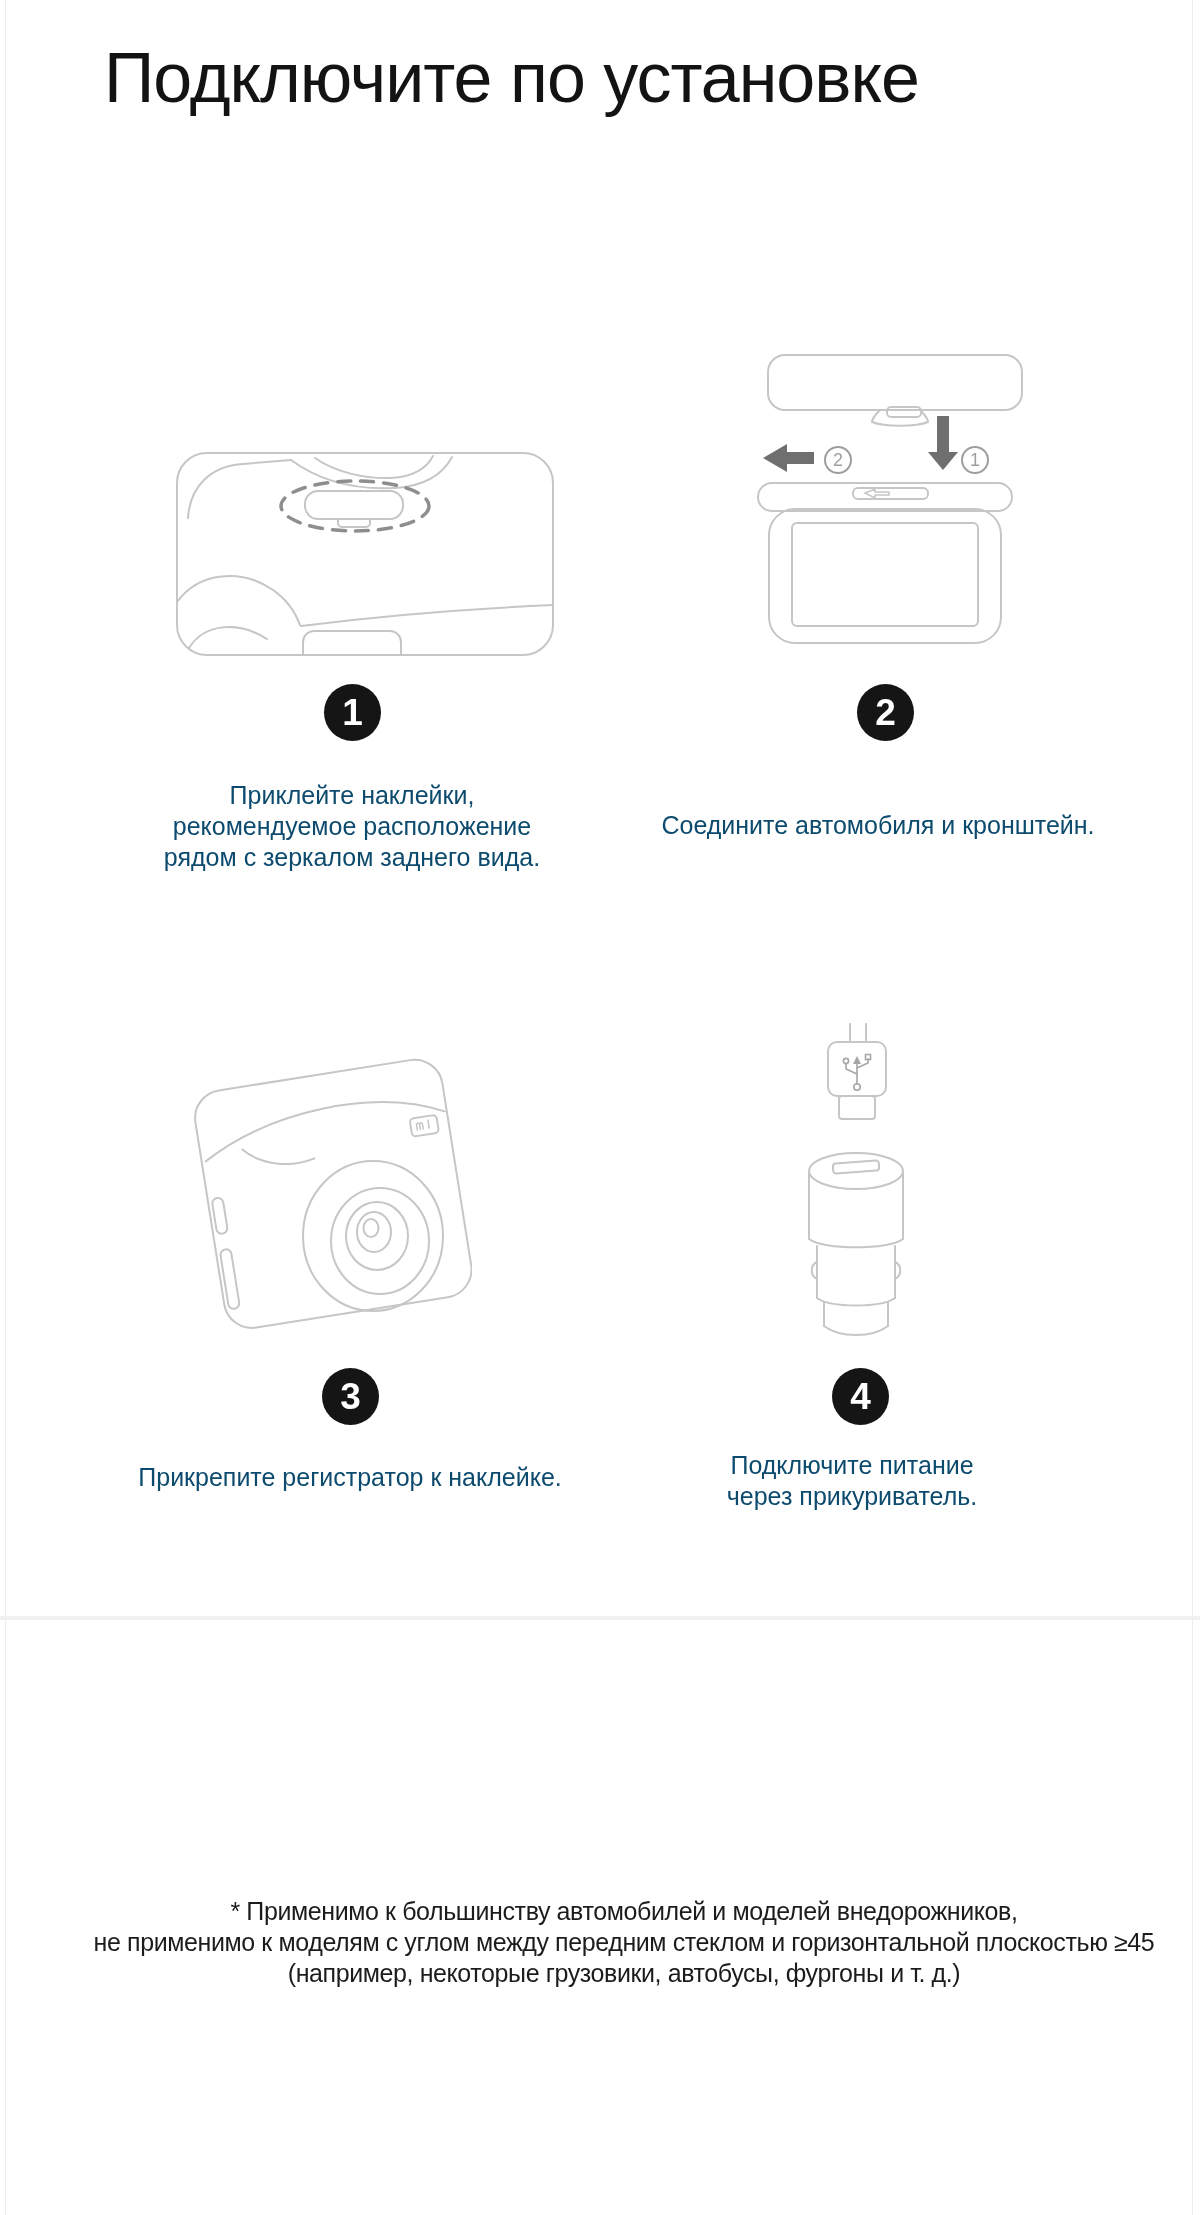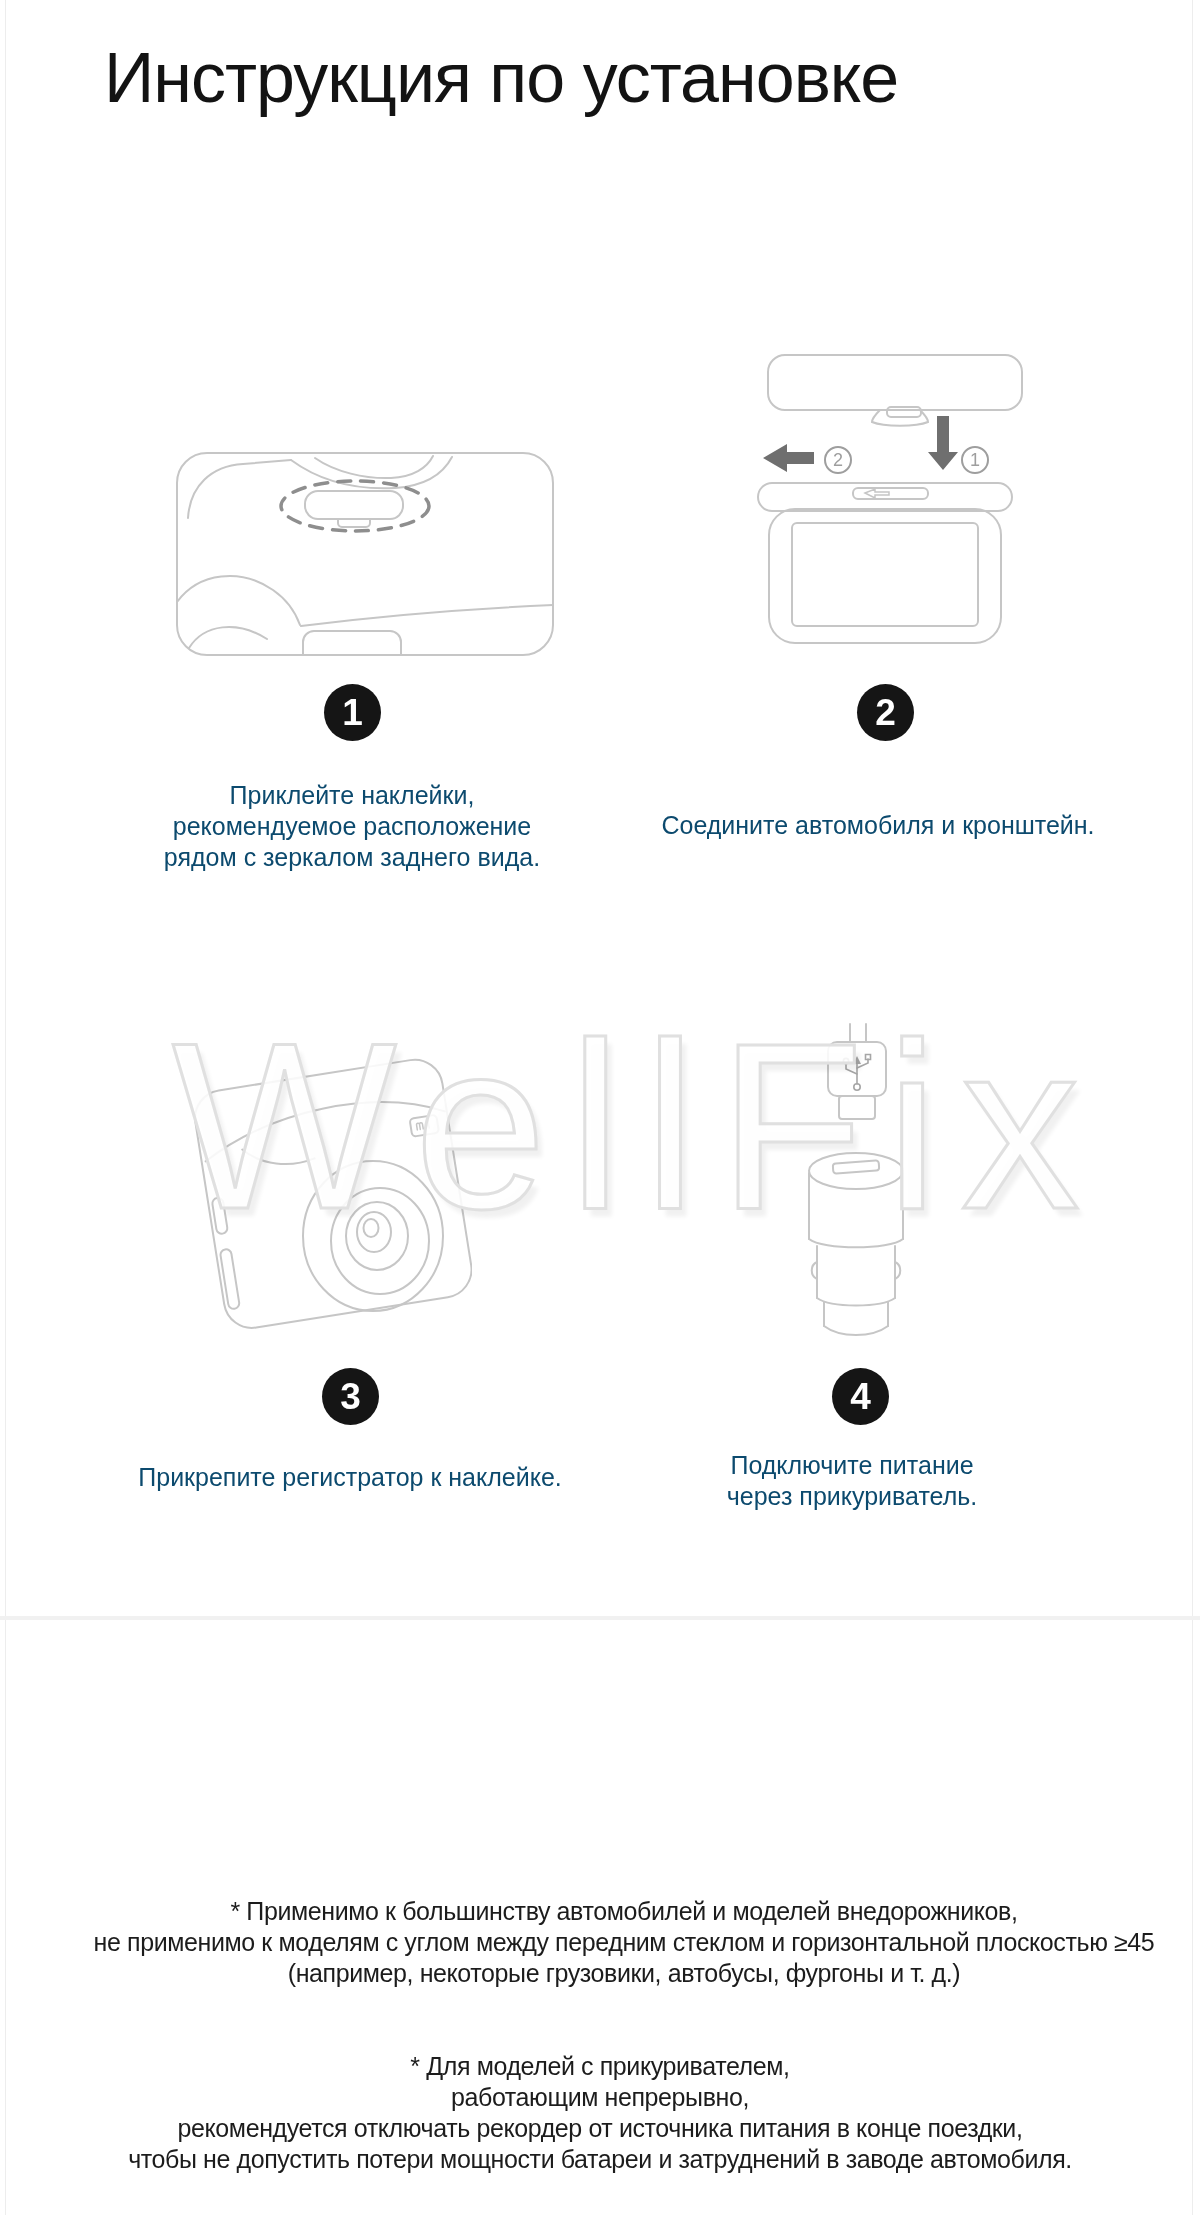--- a/index.html
+++ b/index.html
@@ -42,21 +42,21 @@
   .arrow-label{font-size:18px;fill:#9e9e9e;font-family:"Liberation Sans",sans-serif;}
 </style>
 </head>
 <body>
 
 <div class="page">
 
   <div class="edge left"></div>
   <div class="edge right"></div>
 
-  <h1 class="title">Инструкция по установке</h1>
+  <h1 class="title">Подключите по установке</h1>
 
   <svg class="illus" style="left:175px;top:448px" width="380" height="212" viewBox="0 0 380 212" fill="none" stroke="#c6c6c6" stroke-width="2" stroke-linecap="round">
     <rect x="2" y="5" width="376" height="202" rx="30"></rect>
     <path d="M13,70 C 15,38 36,18 68,16 L 116,12"></path>
     <path d="M116,12 C 146,34 182,42 220,40 C 250,38 268,26 277,9"></path>
     <path d="M140,10 C 160,24 190,31 216,30 C 238,29 252,20 258,8"></path>
     <rect x="130" y="43" width="98" height="28" rx="13"></rect>
     <path d="M163,71 v4 a4,4 0 0 0 4,4 h24 a4,4 0 0 0 4,-4 v-4"></path>
     <ellipse cx="180" cy="58" rx="74" ry="25" stroke="#8e8e8e" stroke-width="3.5" stroke-dasharray="13 10"></ellipse>
     <path d="M2,154 c22,-30 64,-34 96,-12 c13,9 22,21 27,35"></path>
@@ -75,21 +75,20 @@
     <path d="M10,112 l24,-14 v8 h27 v12 h-27 v8 z" fill="#6f6f6f" stroke="none"></path>
     <circle cx="85" cy="114" r="13" stroke="#9e9e9e"></circle>
     <text class="arrow-label" x="85" y="120" text-anchor="middle" stroke="none">2</text>
     <rect x="5" y="137" width="254" height="28" rx="14"></rect>
     <rect x="100" y="142" width="75" height="11" rx="5"></rect>
     <path d="M112,147 l10,-4 v3 h14 v3 h-14 v3 z" stroke-width="1.5"></path>
     <rect x="16" y="163" width="232" height="134" rx="26"></rect>
     <rect x="39" y="177" width="186" height="103" rx="5"></rect>
   </svg>
 
-  <div class="watermark">WellFix</div>
 
   <svg class="illus" style="left:192px;top:1032px" width="280" height="310" viewBox="0 0 280 310" fill="none" stroke="#c6c6c6" stroke-width="2" stroke-linecap="round">
     <g transform="rotate(-9 140 160)">
       <rect x="16" y="42" width="250" height="240" rx="28"></rect>
       <path d="M20,110 C 92,70 196,64 264,98"></path>
       <path d="M58,104 C 74,122 102,130 128,124"></path>
       <rect x="228" y="100" width="27" height="18" rx="4"></rect>
       <path d="M234,112 v-5 c0,-2 3,-2 3,0 v5 m0,-5 c0,-2 3,-2 3,0 v5 m6,0 v-8" stroke-width="1.5"></path>
       <rect x="20" y="148" width="11" height="36" rx="5.5"></rect>
       <rect x="20" y="200" width="11" height="60" rx="5.5"></rect>
@@ -136,18 +135,14 @@
   <div class="caption" style="left:628px;top:810px;width:500px">Соедините автомобиля и кронштейн.</div>
   <div class="caption" style="left:90px;top:1462px;width:520px">Прикрепите регистратор к наклейке.</div>
   <div class="caption" style="left:602px;top:1450px;width:500px">Подключите питание
 через прикуриватель.</div>
 
   <div class="divider"></div>
 
   <div class="footnote fn1">* Применимо к большинству автомобилей и моделей внедорожников,
 не применимо к моделям с углом между передним стеклом и горизонтальной плоскостью ≥45
 (например, некоторые грузовики, автобусы, фургоны и т. д.)</div>
-  <div class="footnote fn2">* Для моделей с прикуривателем,
-работающим непрерывно,
-рекомендуется отключать рекордер от источника питания в конце поездки,
-чтобы не допустить потери мощности батареи и затруднений в заводе автомобиля.</div>
 
 </div>
 
 </body></html>

